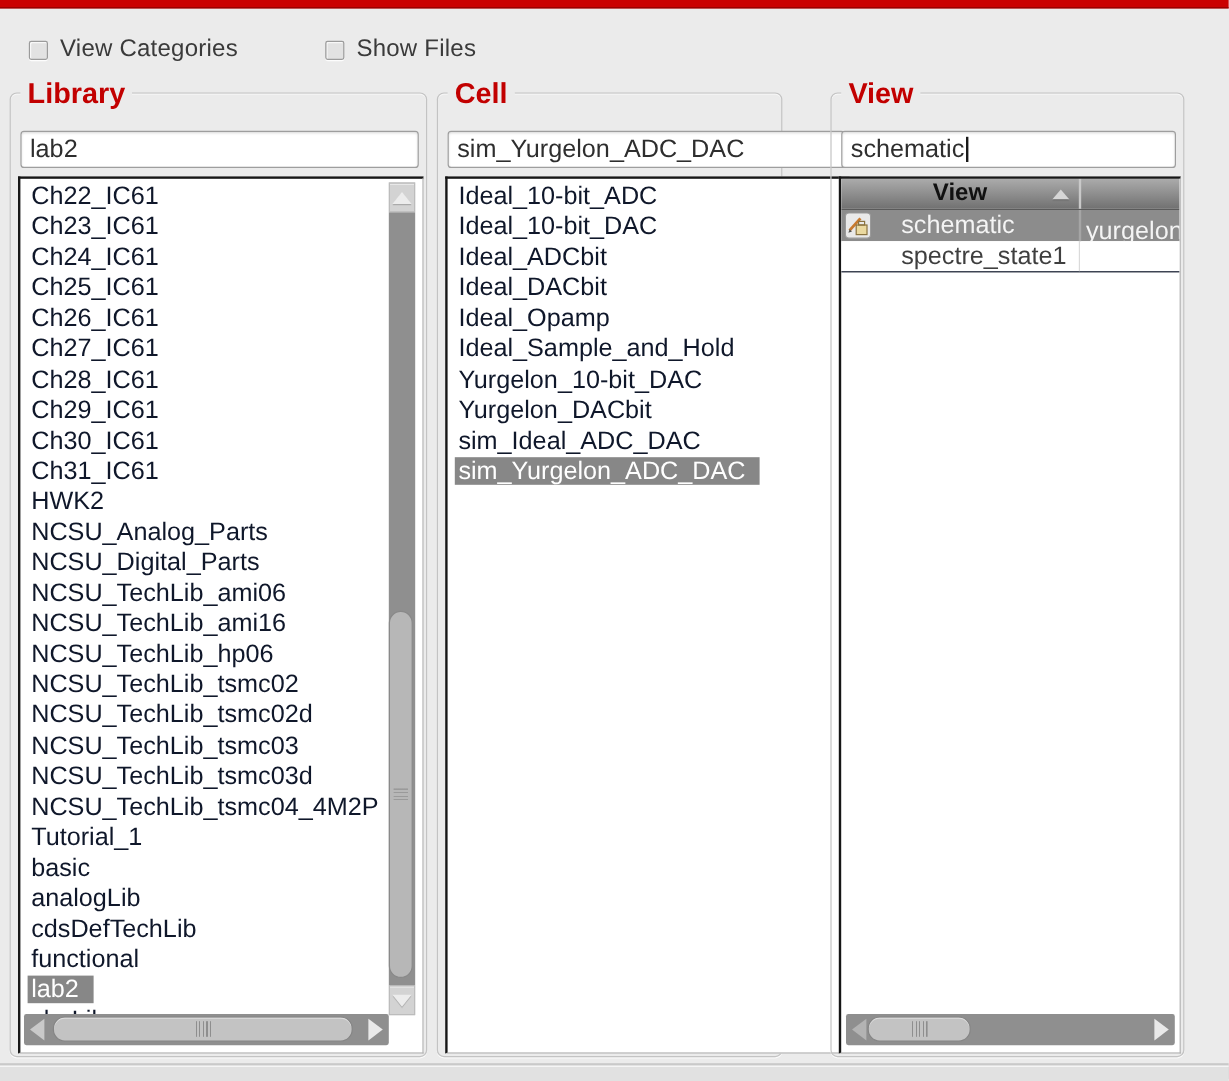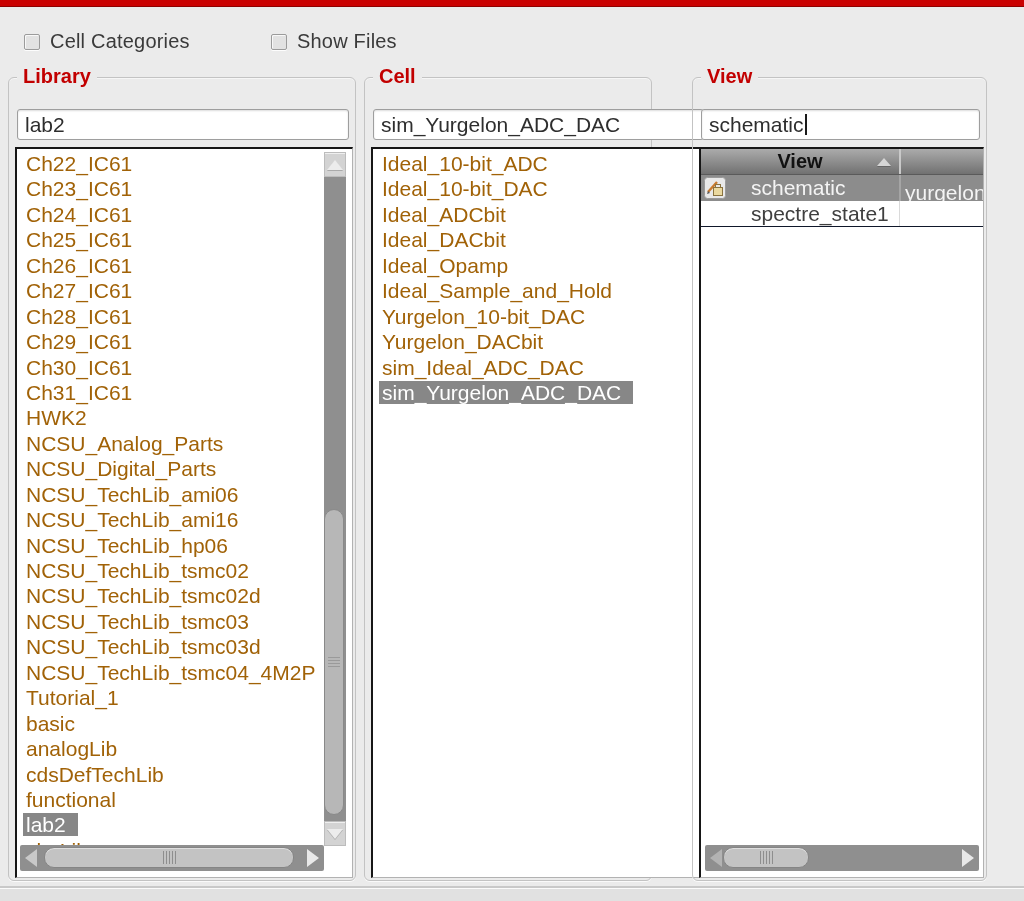--- a/index.html
+++ b/index.html
@@ -28,21 +28,21 @@
   #chk-files { left: 271px; }
 
   
   .panel { position: absolute; top: 77px; height: 804px;
            border: 1px solid #c3c3c3; border-radius: 6px;
            box-shadow: 0 1px 0 #fafafa, inset 0 1px 0 #f6f6f6; }
   #library-panel { left: 8px;  width: 348px; }
   #cell-panel    { left: 364px; width: 288px; }
   #view-panel    { left: 692px; width: 295px; }
   .legend { position: absolute; top: -13px; left: 8px; background: #ebebeb;
-            padding: 0 6px; font-size: 20px; font-weight: bold; color: #c20000; }
+            padding: 0 6px; font-size: 24px; font-weight: bold; color: #c20000; }
 
   
   .filter, .filter-div {
     position: absolute; left: 8px; top: 31px; height: 31px;
     background: #fff; border: 1px solid #9e9e9e; border-radius: 3px;
     box-shadow: inset 0 1px 2px rgba(0,0,0,.14);
     font-family: "Liberation Sans", "DejaVu Sans", sans-serif;
     font-size: 21px; color: #2e2e2e; padding: 0 7px; outline: none;
   }
   #library-filter { width: 332px; }
@@ -54,21 +54,21 @@
   .listbox { position: absolute; left: 6px; top: 69px; background: #fff;
              border-top: 2px solid #161616; border-left: 2px solid #161616;
              border-right: 1px solid #b2b2b2; border-bottom: 1px solid #b2b2b2;
              overflow: hidden; }
   #library-listbox { width: 338px; height: 731px; }
   #cell-listbox    { width: 337px; height: 731px; }
   #view-listbox    { width: 285px; height: 731px; }
 
   ul.items { list-style: none; padding: 2px 0 0 6px; }
   ul.items li { line-height: 25.45px; height: 25.45px; white-space: nowrap; font-size: 21px; }
-  ul.items .t { color: #a16207; padding: 0 12px 0 3px; }
+  ul.items .t { color: #0f172a; padding: 0 12px 0 3px; }
   ul.items li.sel .t { background: #878787; color: #ffffff; }
 
   
   .vscroll { position: absolute; right: 6px; top: 3px; width: 22px; height: 694px;
              display: flex; flex-direction: column; }
   .vs-btn { height: 25px; background: #d3d3d3; border: 1px solid #bcbcbc;
             display: flex; align-items: center; justify-content: center;
             box-shadow: inset 0 1px 0 #efefef; }
   .vs-track { flex: 1; background: #8f8f8f; position: relative; }
   .vs-thumb { position: absolute; left: 0; width: 20px; top: 332px; height: 306px;
@@ -133,21 +133,21 @@
 </head>
 <body>
 
 <div class="screen">
 
   <div class="topbar"></div>
 
   <div class="chk-row">
     <div class="chk" id="chk-categories">
       <span class="chk-box"></span>
-      <span class="chk-label">Cell Categories</span>
+      <span class="chk-label">View Categories</span>
     </div>
     <div class="chk" id="chk-files">
       <span class="chk-box"></span>
       <span class="chk-label">Show Files</span>
     </div>
   </div>
 
   <div class="panel" id="library-panel">
     <span class="legend">Library</span>
     <input class="filter" id="library-filter" value="lab2" style="">

